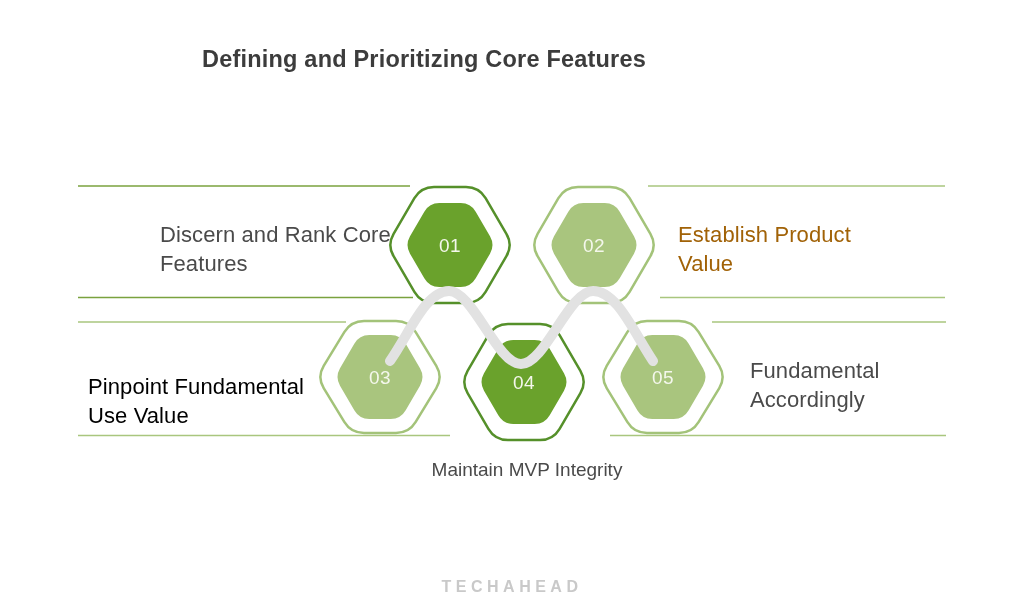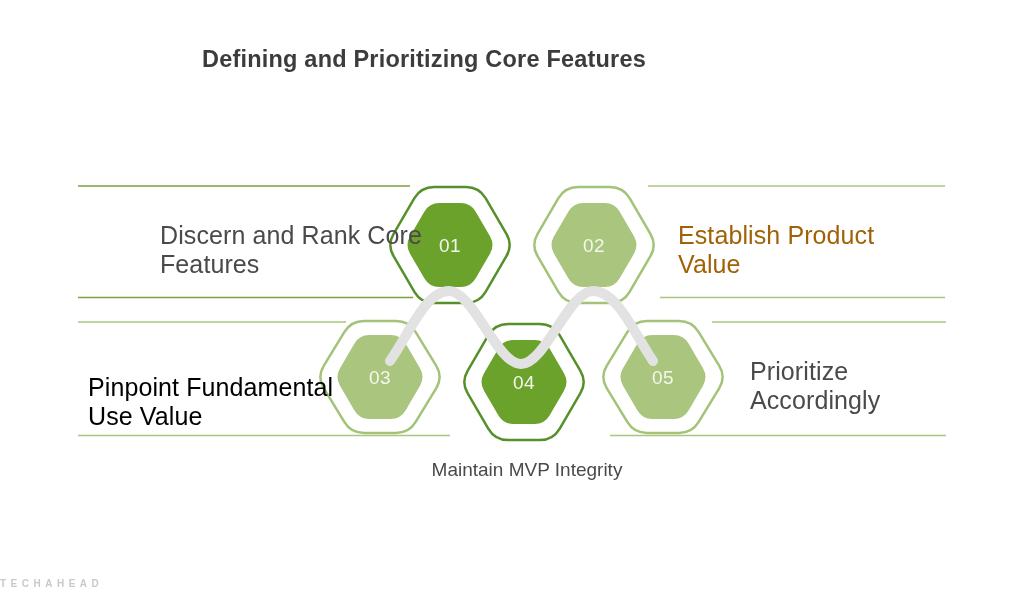--- a/index.html
+++ b/index.html
@@ -6,30 +6,30 @@
   .stage{
     position:relative;width:1024px;height:609px;background:#ffffff;overflow:hidden;
     font-family:"Liberation Sans","DejaVu Sans",sans-serif;
   }
   .title{
     position:absolute;left:0;top:46px;width:848px;text-align:center;
     font-size:23.5px;font-weight:700;letter-spacing:0.2px;
   }
   .diagram-svg{position:absolute;left:0;top:0;}
   .step-label{
-    position:absolute;font-size:25px;line-height:28.5px;letter-spacing:0.1px;
+    position:absolute;font-size:22px;line-height:28.5px;letter-spacing:0.1px;
   }
   .step-label span{display:block;}
   .caption{
     position:absolute;left:15px;top:459px;width:1024px;text-align:center;
     font-size:19px;
   }
   .logo{
-    position:absolute;left:0;top:578px;width:1024px;
-    font-size:10px;font-weight:700;letter-spacing:4.5px;
+    position:absolute;left:0;top:578px;width:1024px;text-align:center;
+    font-size:16px;font-weight:700;letter-spacing:4.5px;
   }
 </style>
 </head>
 <body>
 
 <div class="stage">
 
   <div class="title" style="color: rgb(60, 60, 60);">Defining and Prioritizing Core Features</div>
 
   <svg class="diagram-svg" id="diagram" width="1024" height="609" viewBox="0 0 1024 609">
@@ -82,21 +82,21 @@
     <span>Establish Product</span>
     <span>Value</span>
   </div>
 
   <div class="step-label" style="left: 88px; top: 373px; color: #000000;">
     <span>Pinpoint Fundamental</span>
     <span>Use Value</span>
   </div>
 
   <div class="step-label" style="left: 750px; top: 357px; color: rgb(74, 74, 74);">
-    <span>Prioritize</span>
+    <span>Fundamental</span>
     <span>Accordingly</span>
   </div>
 
   <div class="caption" style="color: rgb(74, 74, 74);">Maintain MVP Integrity</div>
 
   <div class="logo" style="color: rgb(201, 201, 201);">TECHAHEAD</div>
 
 </div>
 
 </body></html>

